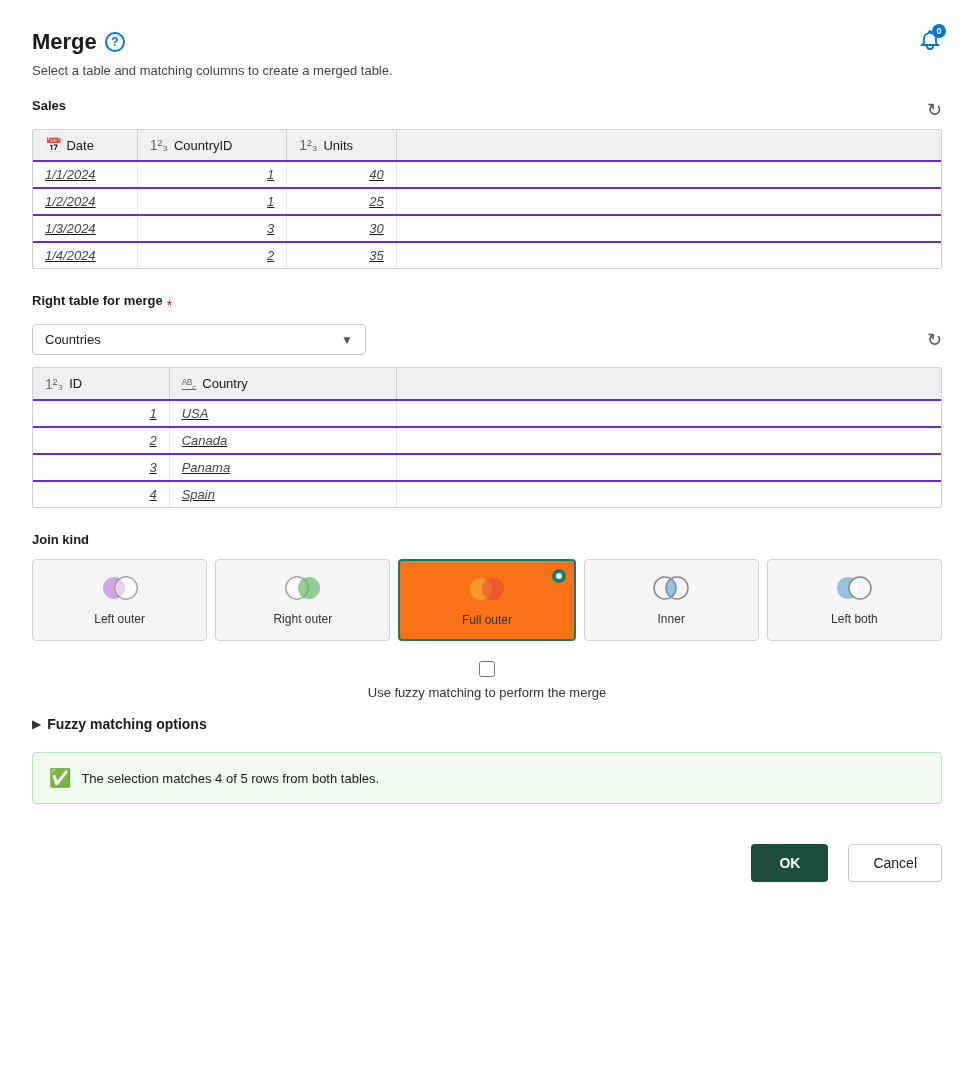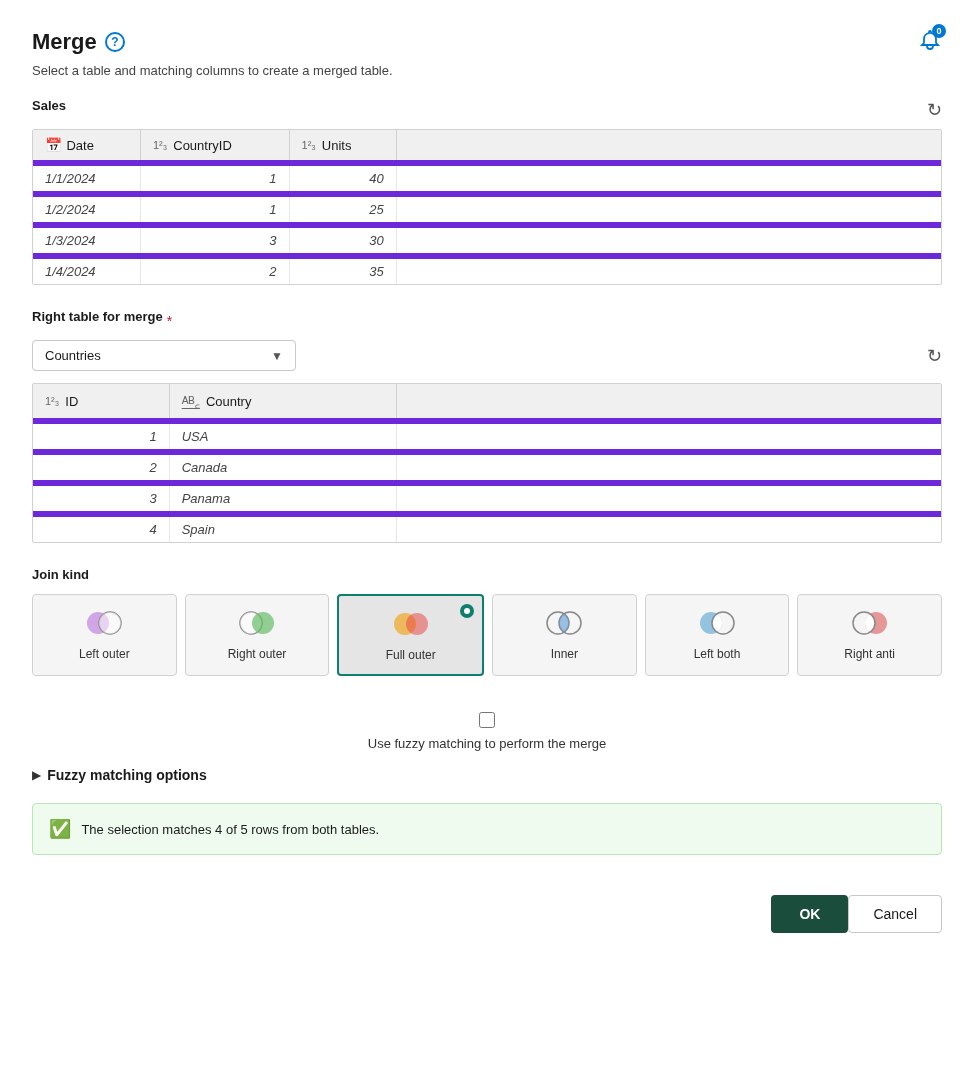--- a/index.html
+++ b/index.html
@@ -86,62 +86,63 @@
     thead th {
       padding: 7px 12px;
       text-align: left;
       font-weight: 500;
       border-right: 1px solid #d1d1d1;
       color: #1a1a1a;
       white-space: nowrap;
     }
     thead th:last-child { border-right: none; }
     tbody tr {
-      border-top: 6px solid #6d28d9;
+      border-top: 2px solid #6d28d9;
+      text-decoration: underline;
     }
     tbody td {
       padding: 5px 12px;
       border-right: 1px solid #e8e8e8;
       text-align: right;
       color: #444;
       font-style: italic;
     }
     tbody td:last-child { border-right: none; }
     tbody td.left-align { text-align: left; }
 
     .col-icon {
       display: inline-flex;
       align-items: center;
       gap: 4px;
       font-weight: 500;
       color: #1a1a1a;
     }
     .col-type-badge {
       color: #666;
-      font-size: 11px;
+      font-size: 14px;
       font-weight: 400;
       margin-right: 2px;
     }
 
     .section-row {
       display: flex;
       align-items: center;
       justify-content: space-between;
       margin-bottom: 8px;
     }
     .required-star { color: #c50f1f; }
 
     .dropdown-wrapper {
       display: flex;
       align-items: center;
       justify-content: space-between;
       margin-bottom: 12px;
     }
     .dropdown {
-      width: 264px;
+      width: 334px;
       border: 1px solid #c8c8c8;
       border-radius: 4px;
       padding: 7px 12px;
       display: flex;
       align-items: center;
       justify-content: space-between;
       cursor: pointer;
       font-size: 13px;
       background: #fff;
     }
@@ -160,39 +161,39 @@
 
     
     .join-kind-label {
       font-size: 13px;
       font-weight: 600;
       margin-bottom: 12px;
     }
     .join-cards {
       display: flex;
       gap: 8px;
-      margin-bottom: 36px;
+      margin-bottom: 20px;
     }
     .join-card {
       flex: 1;
       border: 1px solid #d1d1d1;
       border-radius: 4px;
       padding: 14px 8px 12px 8px;
       display: flex;
       flex-direction: column;
       align-items: center;
       gap: 10px;
       cursor: pointer;
       background: #f5f5f5;
       position: relative;
       min-width: 0;
     }
     .join-card.selected {
       border: 2px solid #0e7e6e;
-      background: #e5e5e5;
+      background: #f97316;
     }
     .join-card-label {
       font-size: 12px;
       color: #333;
       text-align: center;
       font-weight: 400;
     }
     .selected-dot {
       position: absolute;
       top: 8px; right: 8px;
@@ -263,21 +264,21 @@
     }
     .status-text {
       font-size: 13px;
       color: #1a1a1a;
     }
 
     
     .footer-buttons {
       display: flex;
       justify-content: flex-end;
-      gap: 0;
+      gap: 20px;
     }
     .btn-ok {
       background: #1a4d3c;
       color: #fff;
       border: none;
       border-radius: 4px;
       padding: 10px 28px;
       font-size: 14px;
       font-weight: 600;
       cursor: pointer;
@@ -386,21 +387,21 @@
     <thead>
       <tr>
         <th style="width:120px;">
           <span class="col-icon">
             <span class="col-type-badge">1²₃</span>
             <span>ID</span>
           </span>
         </th>
         <th style="width:200px;">
           <span class="col-icon">
-            <span class="col-type-badge" style="font-size:15px;font-style:normal;text-decoration:underline;">ᴬᴮ꜀</span>
+            <span class="col-type-badge" style="font-size:12px;font-style:normal;text-decoration:underline;">ᴬᴮ꜀</span>
             <span>Country</span>
           </span>
         </th>
         <th style="width:60%;"></th>
       </tr>
     </thead>
     <tbody>
       <tr>
         <td>1</td>
         <td class="left-align">USA</td>
@@ -472,31 +473,20 @@
       <circle cx="16" cy="14" r="11" fill="#6baed6" fill-opacity="0.7"></circle>
       <clipPath id="left-anti-clip">
         <circle cx="28" cy="14" r="11"></circle>
       </clipPath>
       <circle cx="16" cy="14" r="11" fill="#fff" clip-path="url(#left-anti-clip)"></circle>
       <circle cx="28" cy="14" r="11" fill="none" stroke="#888" stroke-width="1.5"></circle>
     </svg>
     <span class="join-card-label">Left both</span>
   </div>
 
-  <div class="join-card">
-    <svg class="venn-icon" viewBox="0 0 44 28">
-      <circle cx="28" cy="14" r="11" fill="#e07070" fill-opacity="0.7"></circle>
-      <clipPath id="right-anti-clip">
-        <circle cx="16" cy="14" r="11"></circle>
-      </clipPath>
-      <circle cx="28" cy="14" r="11" fill="#fff" clip-path="url(#right-anti-clip)"></circle>
-      <circle cx="16" cy="14" r="11" fill="none" stroke="#888" stroke-width="1.5"></circle>
-    </svg>
-    <span class="join-card-label">Right anti</span>
-  </div>
 
 </div>
 
 <div class="fuzzy-row">
   <input type="checkbox" id="fuzzy-cb" style="">
   <label for="fuzzy-cb">Use fuzzy matching to perform the merge</label>
 </div>
 
 <div class="fuzzy-options-row">
   <span class="chevron">▶</span>

